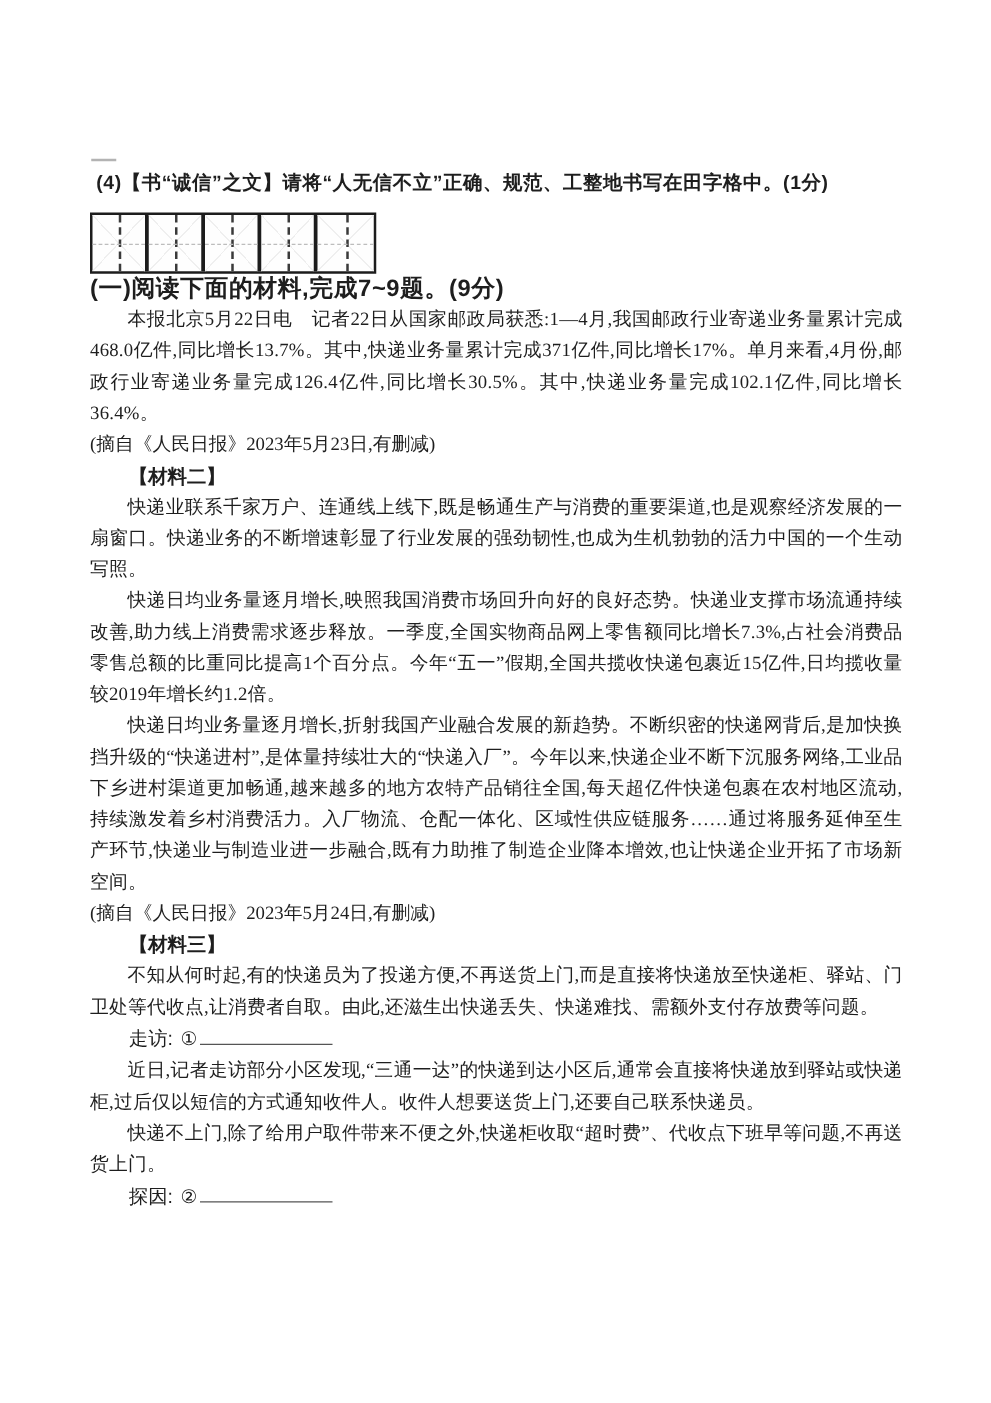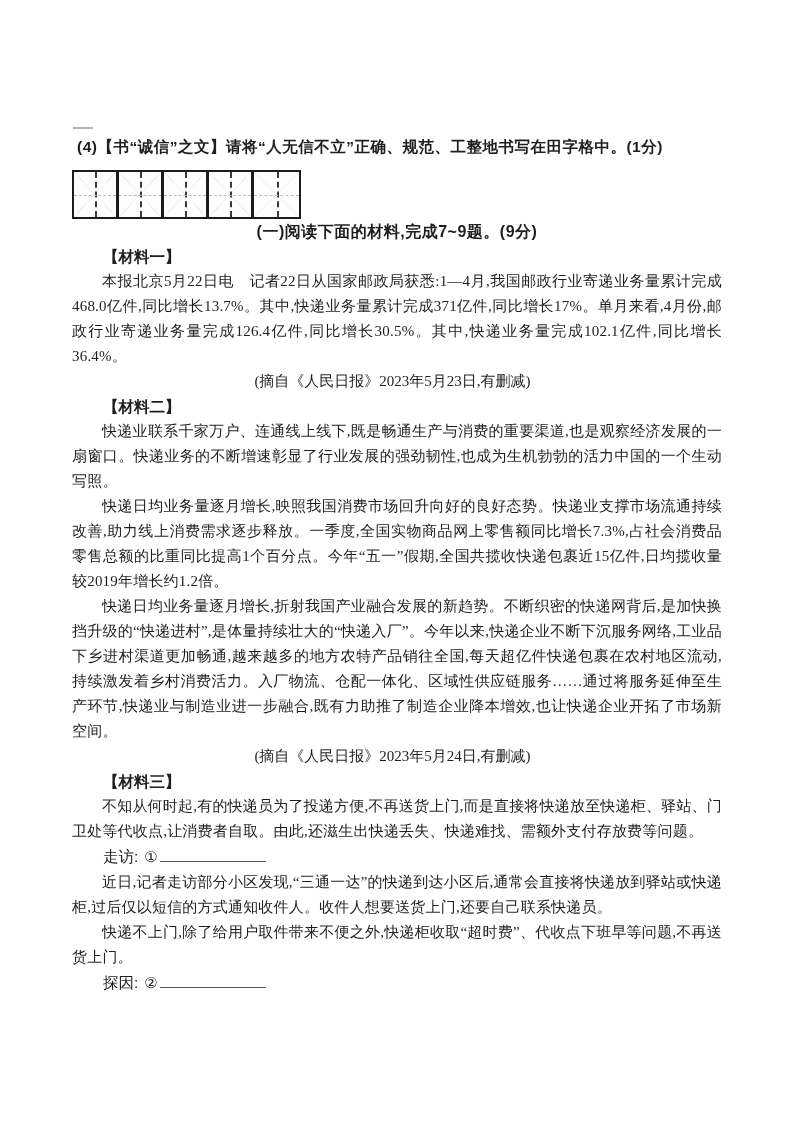--- a/index.html
+++ b/index.html
@@ -69,43 +69,42 @@
     margin-top: 16px;
     font-family: "Liberation Sans", "DejaVu Sans", sans-serif;
     font-weight: bold;
     font-size: 16.5px;
     line-height: 25px;
     letter-spacing: 0.5px;
   }
   .part-heading {
     font-family: "Liberation Sans", "DejaVu Sans", sans-serif;
     font-weight: bold;
-    font-size: 16px;
+    font-size: 19px;
     line-height: 25px;
     letter-spacing: 0.5px;
-    text-align: center;
   }
   .mat-label {
     font-family: "Liberation Sans", "DejaVu Sans", sans-serif;
     font-weight: bold;
     font-size: 15.5px;
     line-height: 25px;
     padding-left: 31px;
   }
   .body-p {
     font-size: 15px;
     line-height: 25px;
     text-align: justify;
     text-indent: 2em;
     letter-spacing: 0.2px;
   }
   .source-line {
     font-size: 15px;
     line-height: 25px;
-    text-align: center;
+    text-align: left;
     padding-right: 9px;
   }
   .blank-line {
     font-size: 15px;
     line-height: 25px;
     padding-left: 31px;
   }
   .blank-label {
     font-family: "Liberation Sans", "DejaVu Sans", sans-serif;
     font-weight: normal;
@@ -136,21 +135,20 @@
     <div class="tian-grid">
         <div class="cell"></div>
         <div class="cell"></div>
         <div class="cell"></div>
         <div class="cell"></div>
         <div class="cell"></div>
       </div>
 
     <h3 class="part-heading">(一)阅读下面的材料,完成7~9题。(9分)</h3>
 
-    <p class="mat-label">【材料一】</p>
     <p class="body-p">本报北京5月22日电　记者22日从国家邮政局获悉:1—4月,我国邮政行业寄递业务量累计完成468.0亿件,同比增长13.7%。其中,快递业务量累计完成371亿件,同比增长17%。单月来看,4月份,邮政行业寄递业务量完成126.4亿件,同比增长30.5%。其中,快递业务量完成102.1亿件,同比增长36.4%。</p>
     <p class="source-line">(摘自《人民日报》2023年5月23日,有删减)</p>
 
     <p class="mat-label">【材料二】</p>
     <p class="body-p">快递业联系千家万户、连通线上线下,既是畅通生产与消费的重要渠道,也是观察经济发展的一扇窗口。快递业务的不断增速彰显了行业发展的强劲韧性,也成为生机勃勃的活力中国的一个生动写照。</p>
     <p class="body-p">快递日均业务量逐月增长,映照我国消费市场回升向好的良好态势。快递业支撑市场流通持续改善,助力线上消费需求逐步释放。一季度,全国实物商品网上零售额同比增长7.3%,占社会消费品零售总额的比重同比提高1个百分点。今年“五一”假期,全国共揽收快递包裹近15亿件,日均揽收量较2019年增长约1.2倍。</p>
     <p class="body-p">快递日均业务量逐月增长,折射我国产业融合发展的新趋势。不断织密的快递网背后,是加快换挡升级的“快递进村”,是体量持续壮大的“快递入厂”。今年以来,快递企业不断下沉服务网络,工业品下乡进村渠道更加畅通,越来越多的地方农特产品销往全国,每天超亿件快递包裹在农村地区流动,持续激发着乡村消费活力。入厂物流、仓配一体化、区域性供应链服务……通过将服务延伸至生产环节,快递业与制造业进一步融合,既有力助推了制造企业降本增效,也让快递企业开拓了市场新空间。</p>
     <p class="source-line">(摘自《人民日报》2023年5月24日,有删减)</p>
 
     <p class="mat-label">【材料三】</p>

